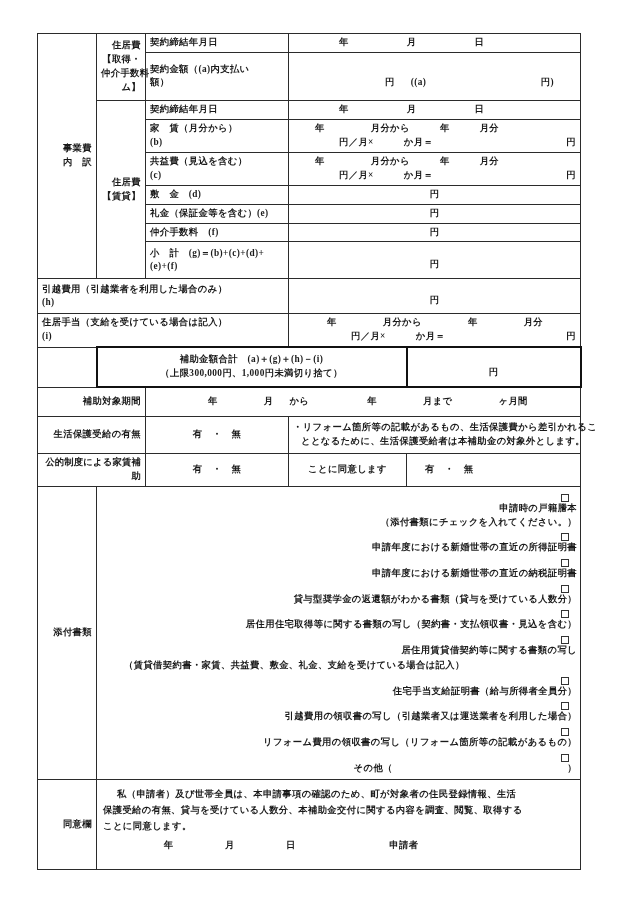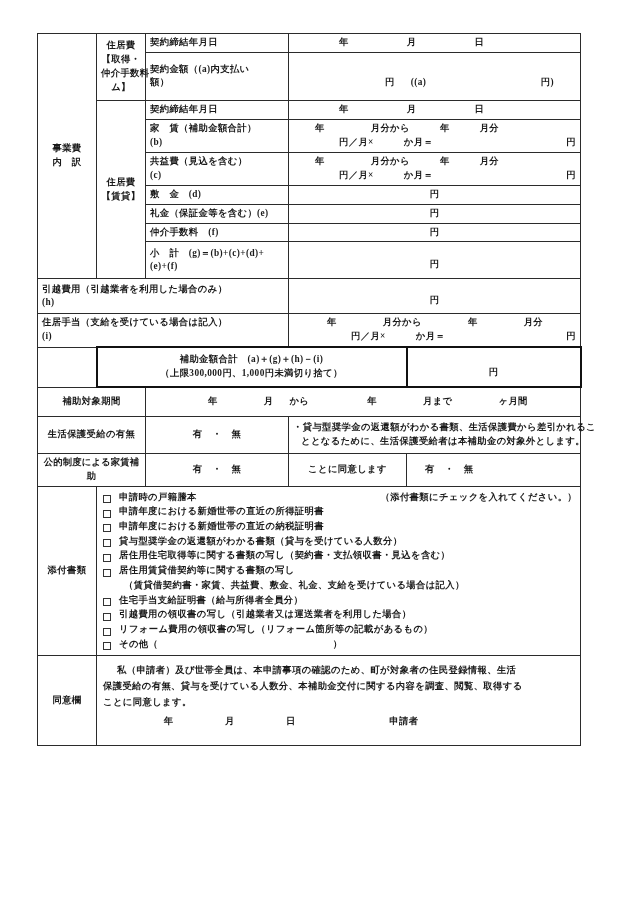--- a/index.html
+++ b/index.html
@@ -40,38 +40,39 @@
   .ctr  { text-align: center; }
   .lft  { text-align: left; }
 
   
   .heavy-l { border-left: 2px solid #111 !important; }
   .heavy-r { border-right: 2px solid #111 !important; }
   .heavy-t { border-top: 2px solid #111 !important; }
   .heavy-b { border-bottom: 2px solid #111 !important; }
 
   .label-cell {
-    text-align: center;
+    text-align: right;
     letter-spacing: 1.5px;
   }
   .stack-line { display: block; white-space: nowrap; }
 
   
   .tok-row {
     display: flex;
     width: 100%;
     white-space: nowrap;
   }
   .tok { display: inline-block; }
 
   .chk-line {
     display: flex;
-    align-items: center;
+    align-items: flex-end;
     white-space: nowrap;
     padding: 0.4px 0;
+    flex-direction: column;
   }
   .chk-box {
     display: inline-block;
     width: 6px;
     height: 6px;
     border: 1px solid #333;
     margin-right: 8px;
     margin-left: 6px;
     margin-top: 3px;
     flex: 0 0 auto;
@@ -174,21 +175,21 @@
         <span class="sp-e"></span>
         <span class="tok">月</span>
         <span class="sp-e"></span>
         <span class="tok">日</span>
       </div>
     </td>
   </tr>
 
   <tr>
     <td class="lft vtop">
-      <span class="stack-line">家　賃（補助金額合計）</span>
+      <span class="stack-line">家　賃（月分から）</span>
       <span class="stack-line">(b)</span>
     </td>
     <td colspan="6" class="lft vtop">
       <div class="tok-row">
         <span class="sp-c"></span>
         <span class="tok">年</span>
         <span class="sp-d"></span>
         <span class="tok">月分から</span>
         <span class="sp-b"></span>
         <span class="tok">年</span>
@@ -323,21 +324,21 @@
         <span class="sp-d"></span>
         <span class="tok">ヶ月間</span>
       </div>
     </td>
   </tr>
 
   <tr>
     <td colspan="2" class="label-cell vmid" style="height:32px;letter-spacing:0.4px">生活保護受給の有無</td>
     <td class="ctr vmid" style="width:80px">有　・　無</td>
     <td colspan="6" class="lft vmid">
-      <span class="stack-line">・貸与型奨学金の返還額がわかる書類、生活保護費から差引かれるこ</span>
+      <span class="stack-line">・リフォーム箇所等の記載があるもの、生活保護費から差引かれるこ</span>
       <span class="stack-line" style="padding-left:8px">ととなるために、生活保護受給者は本補助金の対象外とします。</span>
     </td>
   </tr>
 
   <tr>
     <td colspan="2" class="label-cell vmid" style="height:24px;letter-spacing:0.2px">公的制度による家賃補助</td>
     <td class="ctr vmid">有　・　無</td>
     <td colspan="3" class="ctr vmid">ことに同意します</td>
     <td colspan="3" class="lft vmid" style="padding-left:18px">有　・　無</td>
   </tr>

